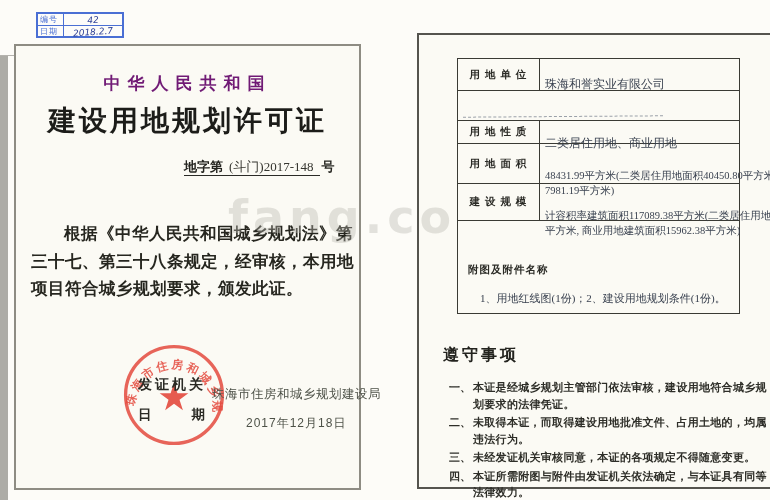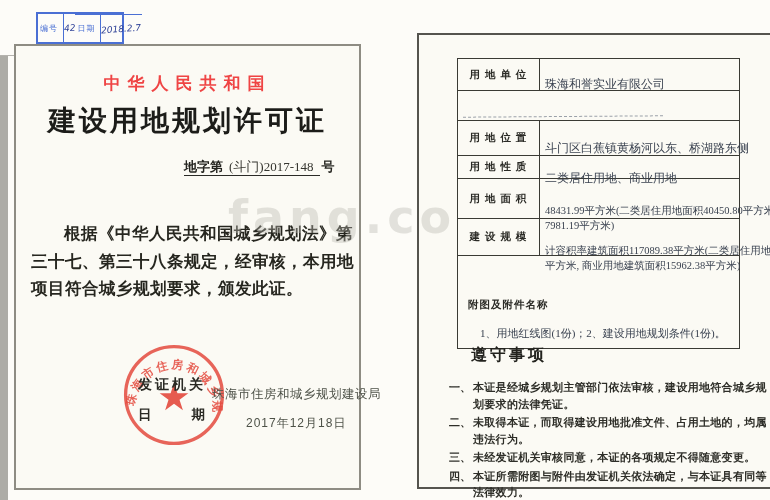--- a/index.html
+++ b/index.html
@@ -15,32 +15,32 @@
   .scan-line  { position:absolute; left:0; top:55px; width:40px; height:1px; background:#b5b3ae; }
   .scan-smudge{ position:absolute; right:18px; top:486px; width:60px; height:3px;
                 background:repeating-linear-gradient(90deg,#c9c7c0 0 4px,transparent 4px 7px); opacity:.6; }
 
   
   .page { position:absolute; background:#fbfaf4; }
   .page-left  { left:14px; top:44px; width:347px; height:446px; border:2px solid #8e8c83; }
   .page-right { left:417px; top:33px; width:360px; height:456px; border:2px solid #55544e; }
 
   
-  .reg-box { position:absolute; left:36px; top:12px; width:88px; height:32px;
-             border:2px solid #4a6fd4; display:flex; flex-direction:row; background:rgba(255,255,255,.2); z-index:5; }
+  .reg-box { position:absolute; left:36px; top:12px; width:88px; height:26px;
+             border:2px solid #4a6fd4; display:flex; flex-direction:column; background:rgba(255,255,255,.2); z-index:5; }
   .reg-row { flex:1; display:flex; align-items:center; }
   .reg-row + .reg-row { border-top:1px solid #4a6fd4; }
   .reg-label { width:26px; font-size:8px; color:#4a6fd4; padding-left:2px; letter-spacing:1px;
                border-right:1px solid #4a6fd4; height:100%; display:flex; align-items:center; }
   .reg-value { flex:1; text-align:center; font-family:"DejaVu Sans", sans-serif; font-style:italic;
                color:#2c3f96; font-size:9px; transform:rotate(-4deg); white-space:nowrap; }
 
   
   .country { position:absolute; top:26px; left:0; width:100%; text-align:center;
-             font-size:17px; font-weight:bold; letter-spacing:7px; color:#ef4444; }
+             font-size:17px; font-weight:bold; letter-spacing:7px; color:#701a75; }
   .cert-title { position:absolute; top:56px; left:0; width:100%; text-align:center;
                 font-size:28px; font-weight:bold; letter-spacing:3px; color:#1c1c19; }
   .serial { position:absolute; top:111px; left:168px; white-space:nowrap; }
   .serial .pre { font-size:13px; font-weight:bold; border-bottom:1.5px solid #2a2a26; padding-bottom:1px; }
   .serial .num { font-family:"Liberation Serif", serif; font-size:13px; color:#35352f;
                  border-bottom:1.5px solid #2a2a26; padding:0 6px 1px 6px; }
   .serial .suf { font-size:13px; font-weight:bold; padding-left:2px; }
   .body-text { position:absolute; top:174px; left:15px; width:330px;
                font-size:16.5px; font-weight:bold; line-height:1.68; color:#26261f;
                text-indent:2em; letter-spacing:.5px; }
@@ -66,21 +66,21 @@
   .t-value.small { font-size:10.5px; line-height:1.45; align-items:flex-start; padding-top:4px; }
   .t-value .wide { width:305px; }
   .nowrap { white-space:nowrap; }
   .dash-line { width:200px; height:0; border-top:1.5px dashed #9aa0a8; margin-top:2px; transform:rotate(-.4deg); }
   .attach-row { display:block; }
   .attach-label { font-size:10.5px; font-weight:bold; color:#2b2b26; letter-spacing:1px; padding:6px 0 0 10px; }
   .attach-value { font-family:"Liberation Serif", serif; font-size:11px; color:#3a4250;
                   padding:14px 4px 10px 22px; }
 
   
-  .notice-title { position:absolute; left:52px; top:310px; font-size:16px; font-weight:bold;
+  .notice-title { position:absolute; left:24px; top:310px; font-size:16px; font-weight:bold;
                   letter-spacing:3px; color:#23231e; }
   .notice-list { position:absolute; left:30px; top:344px; width:324px; }
   .n-item { display:flex; font-size:11px; font-weight:bold; color:#2e2e28; line-height:1.5; margin-bottom:2px; }
   .n-no { width:24px; min-width:24px; }
   .n-text { flex:1; letter-spacing:.3px; }
 
   
   .watermark { position:absolute; left:228px; top:190px; font-size:46px; font-weight:bold;
                color:#b9b8b0; opacity:.38; letter-spacing:5px; z-index:4; pointer-events:none;
                font-family:"DejaVu Sans", sans-serif; }
@@ -134,26 +134,20 @@
       <div class="t-label">用 地 单 位</div>
       <div class="t-value">
           <span class="nowrap">珠海和誉实业有限公司</span>
         </div>
     </div>
     <div class="t-row" style="height:30px">
       <div class="t-value">
           <span class="dash-line"></span>
         </div>
     </div>
-    <div class="t-row" style="height:35px">
-      <div class="t-label">用 地 位 置</div>
-      <div class="t-value">
-          <span class="nowrap">斗门区白蕉镇黄杨河以东、桥湖路东侧</span>
-        </div>
-    </div>
     <div class="t-row" style="height:23px">
       <div class="t-label">用 地 性 质</div>
       <div class="t-value">
           <span class="nowrap">二类居住用地、商业用地</span>
         </div>
     </div>
     <div class="t-row" style="height:40px">
       <div class="t-label">用 地 面 积</div>
       <div class="t-value small">
           <span class="wide">48431.99平方米(二类居住用地面积40450.80平方米, 商业用地面积7981.19平方米)</span>

